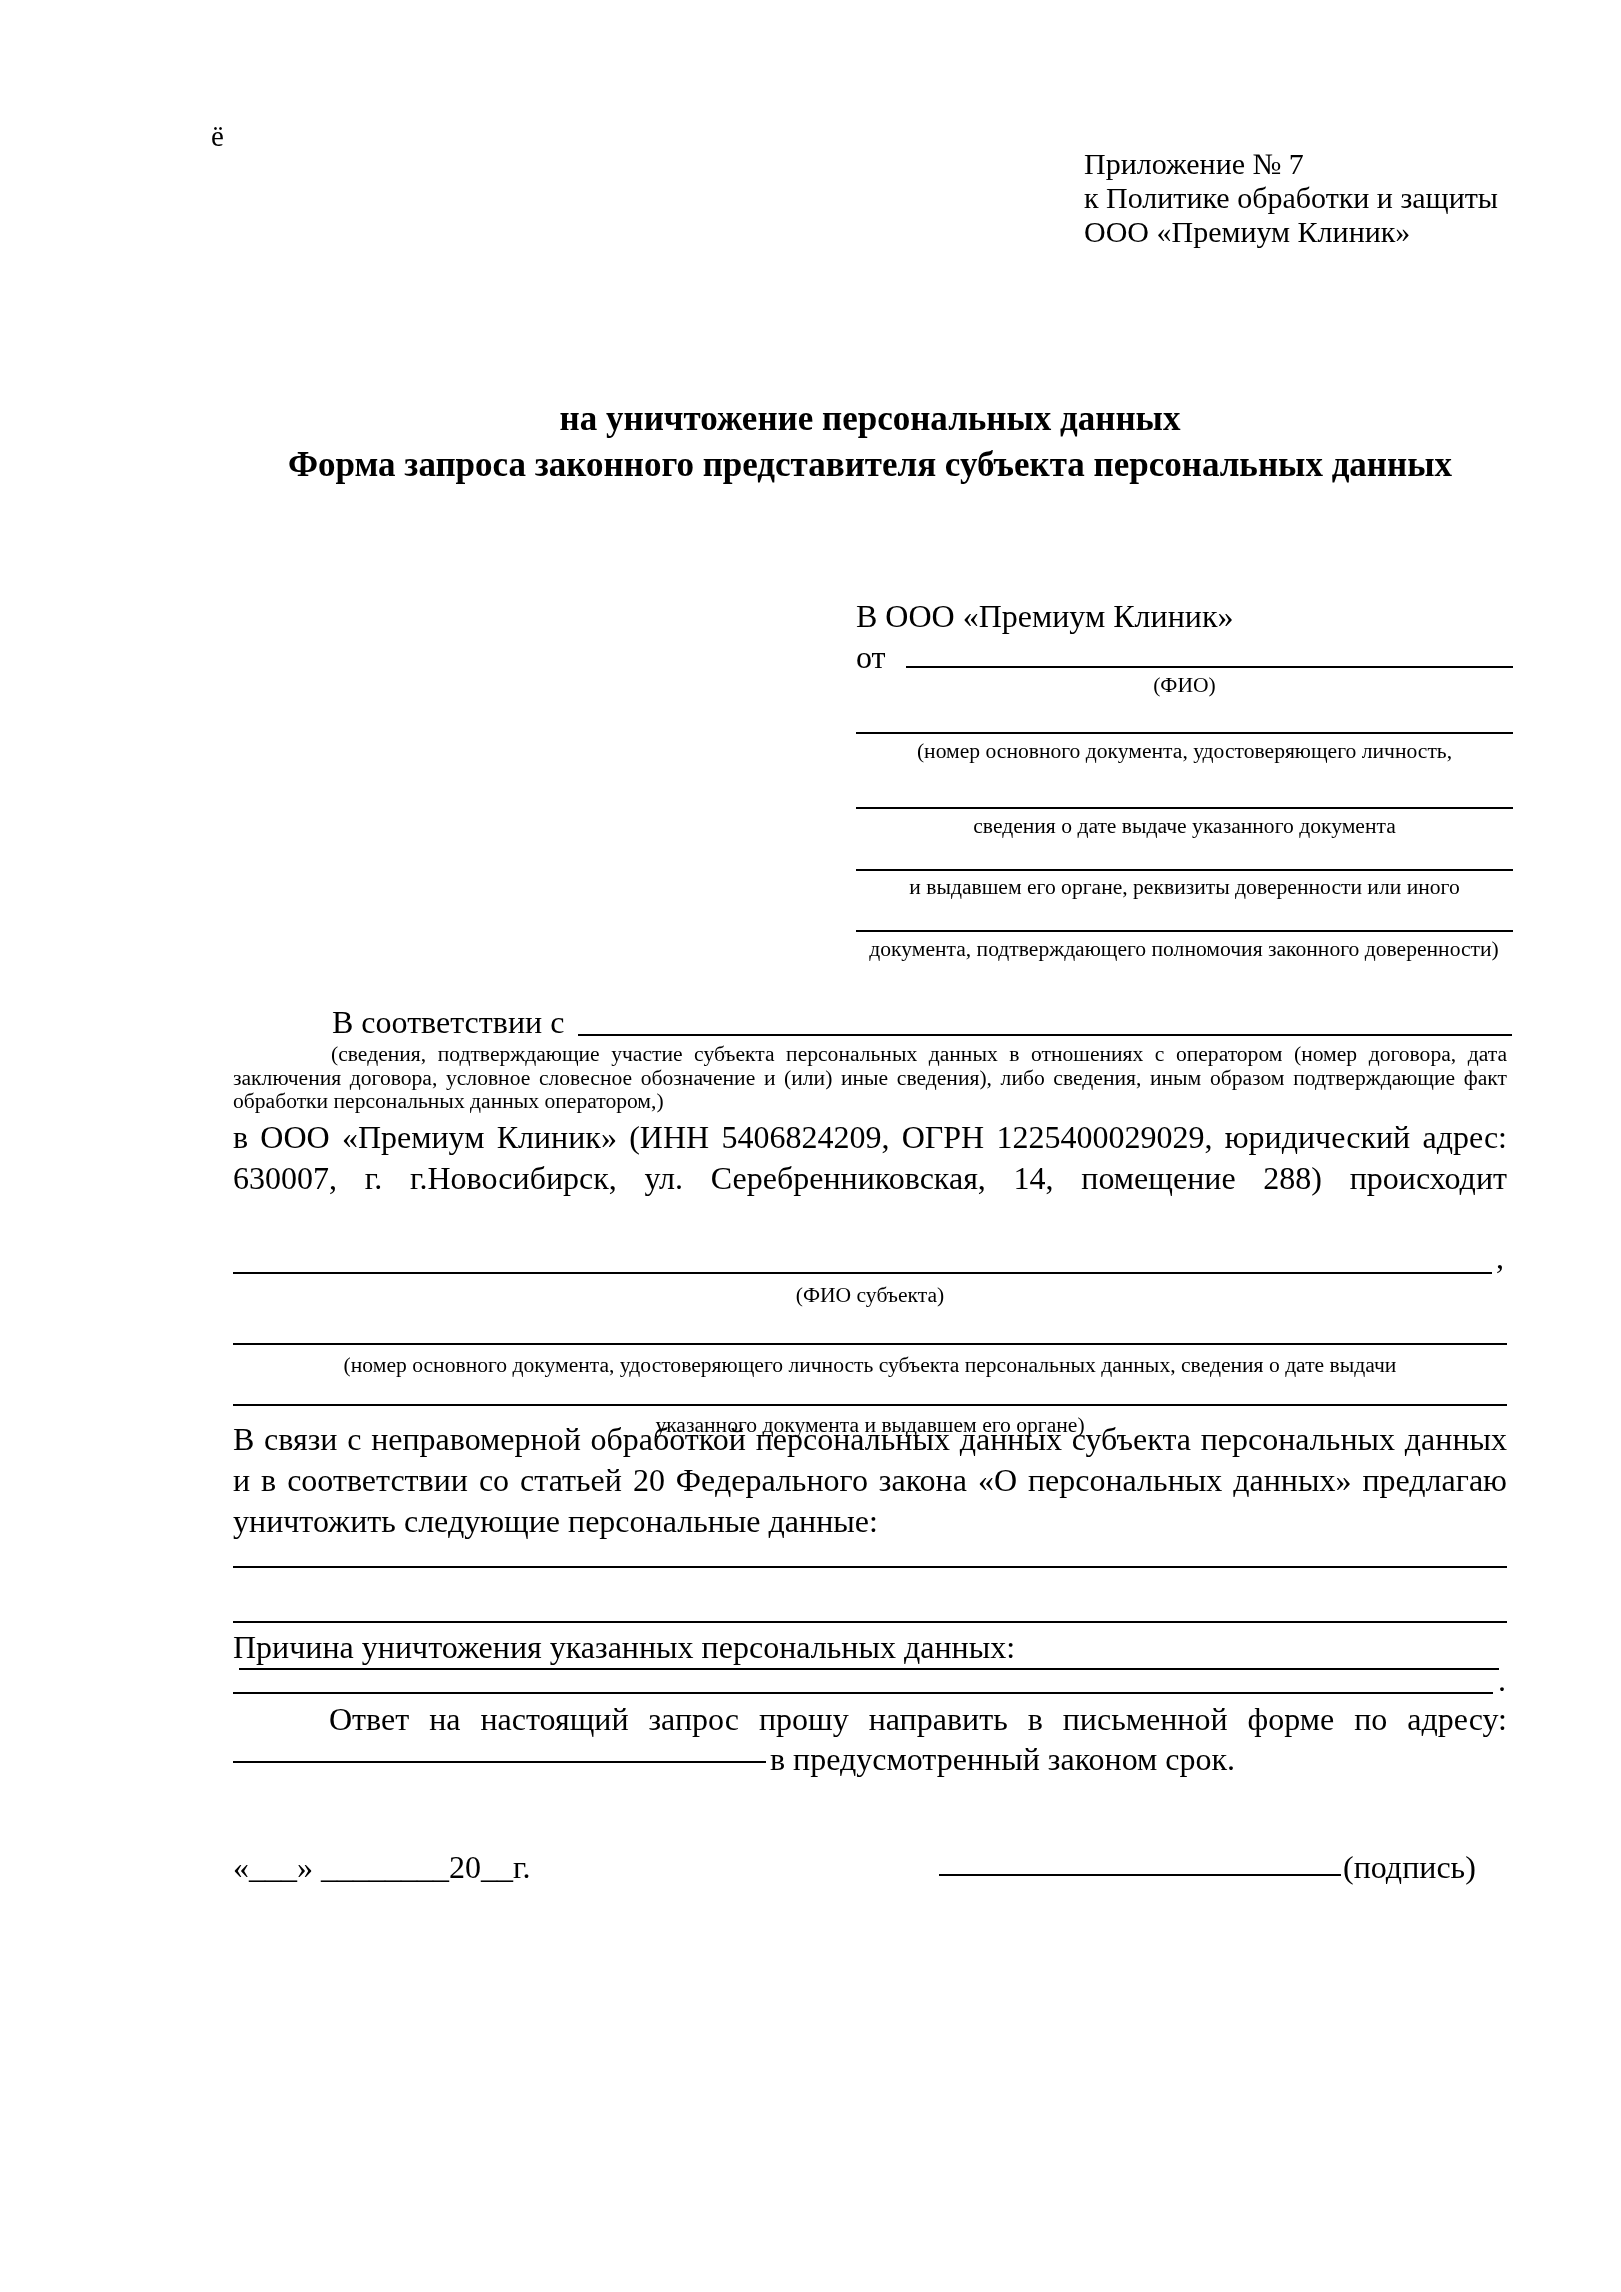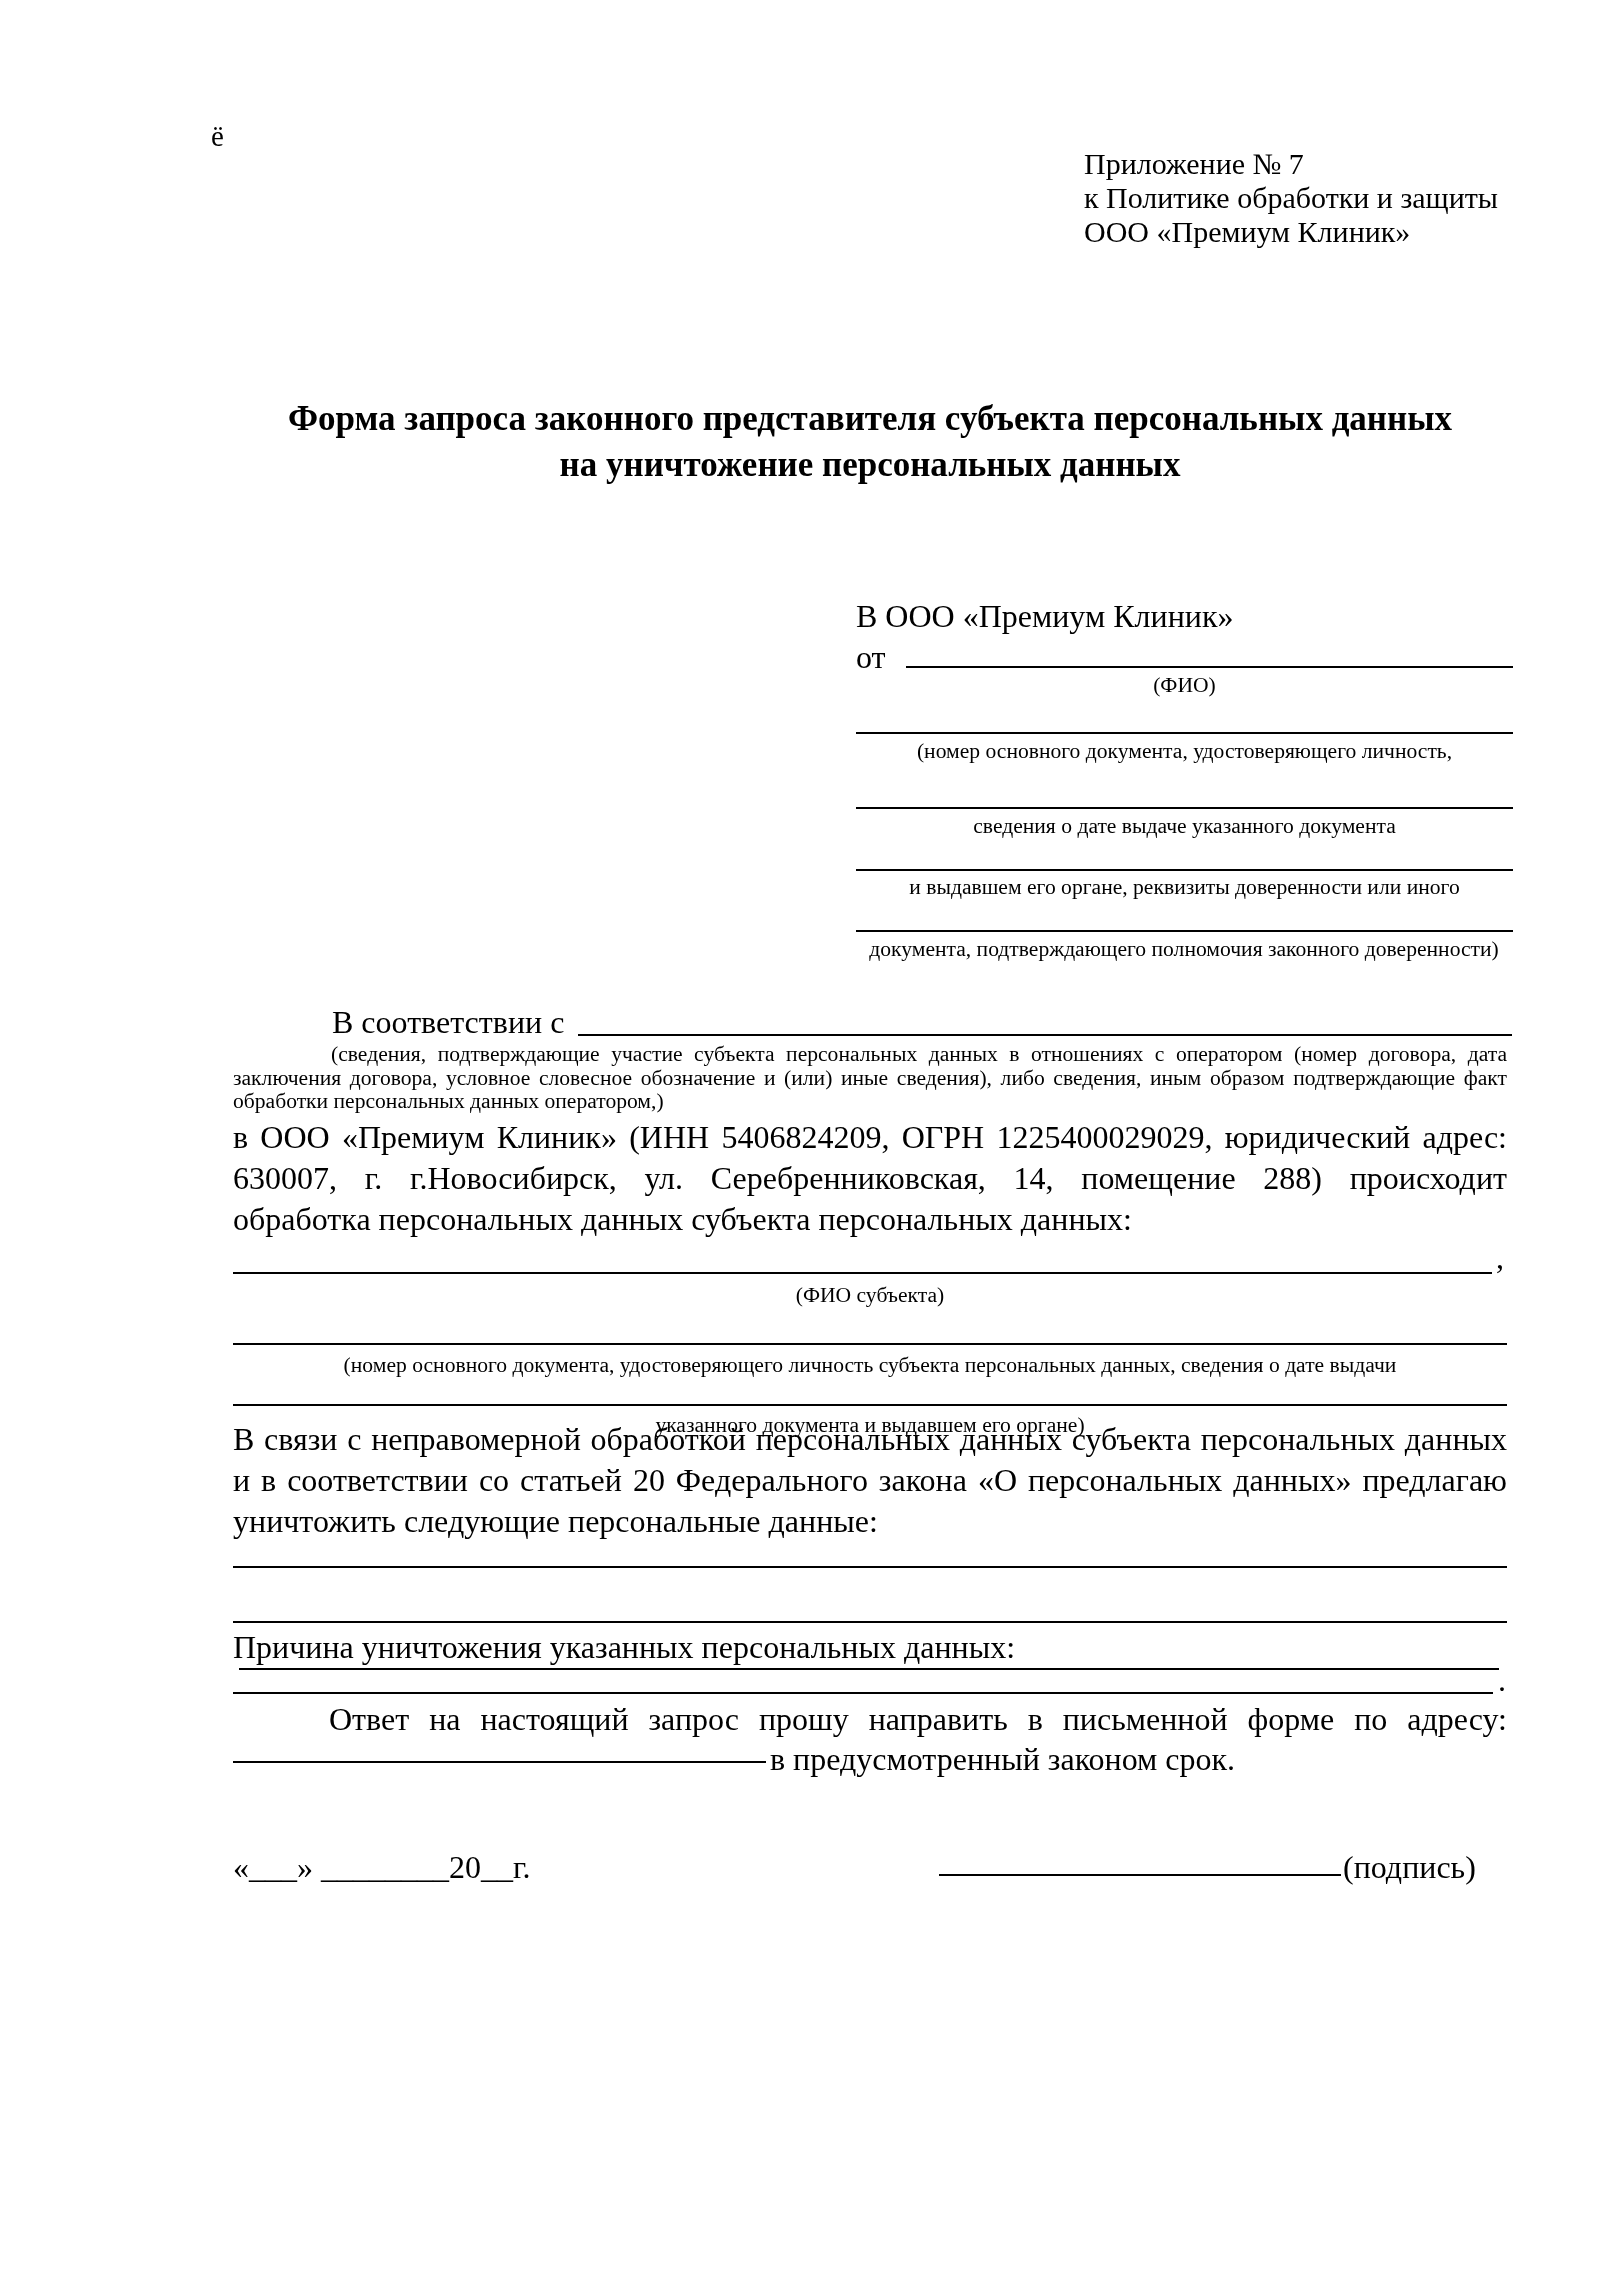--- a/index.html
+++ b/index.html
@@ -27,22 +27,22 @@
 
   <div class="abs t30" style="left:211px;top:120px;">ё</div>
 
   <div class="abs t31" style="left:1084px;top:147px;width:441px;">
     <div>Приложение № 7</div>
     <div>к Политике обработки и защиты</div>
     <div>ООО «Премиум Клиник»</div>
   </div>
 
   <div class="abs title" style="left:233px;top:396px;width:1274px;">
+    <div>на уничтожение персональных данных</div>
     <div>Форма запроса законного представителя субъекта персональных данных</div>
-    <div>на уничтожение персональных данных</div>
   </div>
 
   <div class="abs t33" style="left:856px;top:596px;">В ООО «Премиум Клиник»</div>
   <div class="abs t33" style="left:856px;top:637px;">от</div>
   <div class="hline" style="left:906px;top:666px;width:607px;"></div>
   <div class="abs cap center" style="left:856px;top:674px;width:657px;">(ФИО)</div>
 
   <div class="hline" style="left:856px;top:732px;width:657px;"></div>
   <div class="abs cap center" style="left:856px;top:740px;width:657px;">(номер основного документа, удостоверяющего личность,</div>
 
@@ -60,21 +60,20 @@
 
   <div class="abs cap" style="left:233px;top:1043px;width:1274px;">
     <div class="jl" style="padding-left:98px;">(сведения, подтверждающие участие субъекта персональных данных в отношениях с оператором (номер договора, дата</div>
     <div class="jl">заключения договора, условное словесное обозначение и (или) иные сведения), либо сведения, иным образом подтверждающие факт</div>
     <div>обработки персональных данных оператором,)</div>
   </div>
 
   <div class="abs t33" style="left:233px;top:1117px;width:1274px;">
     <div class="jl">в ООО «Премиум Клиник» (ИНН 5406824209, ОГРН 1225400029029, юридический адрес:</div>
     <div class="jl">630007, г. г.Новосибирск, ул. Серебренниковская, 14, помещение 288) происходит</div>
-    <div>обработка персональных данных субъекта персональных данных:</div>
   </div>
 
   <div class="hline" style="left:233px;top:1272px;width:1259px;"></div>
   <div class="abs t33" style="left:1496px;top:1237px;">,</div>
   <div class="abs cap center" style="left:233px;top:1284px;width:1274px;">(ФИО субъекта)</div>
 
   <div class="hline" style="left:233px;top:1343px;width:1274px;"></div>
   <div class="abs cap center" style="left:233px;top:1354px;width:1274px;">(номер основного документа, удостоверяющего личность субъекта персональных данных, сведения о дате выдачи</div>
 
   <div class="hline" style="left:233px;top:1404px;width:1274px;"></div>

